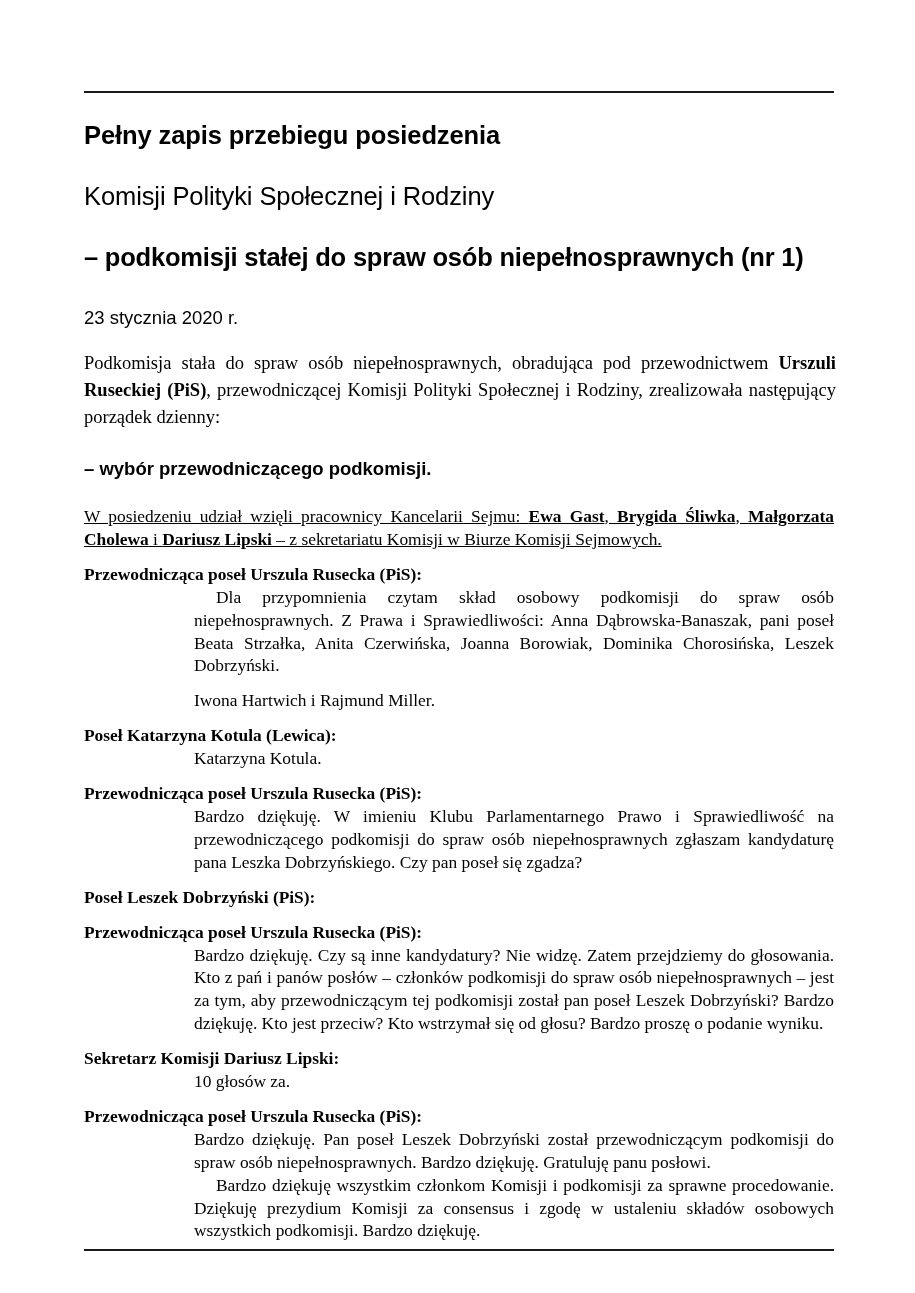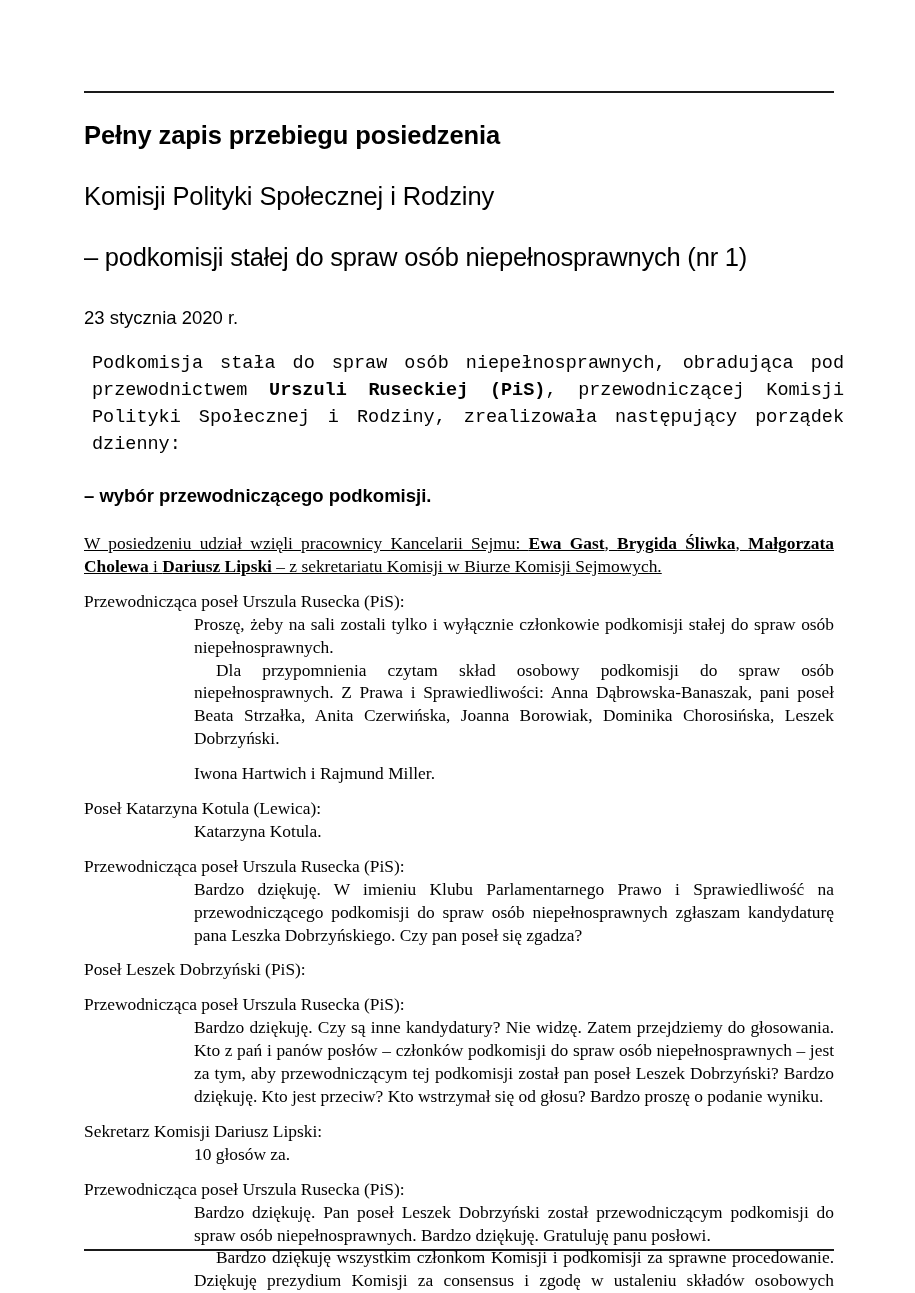--- a/index.html
+++ b/index.html
@@ -67,42 +67,42 @@
     font-size: 25.5px;
     font-weight: normal;
     line-height: 1.22;
     margin: 30px 0 0 0;
     padding: 0;
     letter-spacing: -0.1px;
   }
   h3.doc-subsubtitle {
     font-family: "Liberation Sans", "DejaVu Sans", sans-serif;
     font-size: 25.5px;
-    font-weight: normal;
+    font-weight: bold;
     line-height: 1.24;
     margin: 30px 0 0 0;
     padding: 0;
     letter-spacing: -0.2px;
     width: 760px;
   }
 
   p.doc-date {
     font-family: "Liberation Sans", "DejaVu Sans", sans-serif;
     font-size: 18.5px;
     font-weight: normal;
     line-height: 1.3;
     margin: 32px 0 0 0;
   }
 
   p.doc-intro {
-    font-family: Liberation Mono, monospace;
+    font-family: Liberation Serif, serif;
     font-size: 18.5px;
     font-weight: normal;
     line-height: 1.46;
-    margin: 20px 0 0 8px;
+    margin: 20px 0 0 0;
     text-align: justify;
     width: 752px;
   }
   p.doc-intro b { font-weight: bold; }
 
   p.doc-agenda {
     font-family: "Liberation Sans", "DejaVu Sans", sans-serif;
     font-size: 18.5px;
     font-weight: bold;
     line-height: 1.3;
@@ -126,21 +126,21 @@
     text-decoration: underline;
   }
   p.attendance b { font-weight: bold; }
 
   .speech-block {
     margin-top: 12px;
   }
 
   p.speaker {
     margin: 0;
-    font-weight: normal;
+    font-weight: bold;
     font-size: 17.4px;
     line-height: 1.32;
   }
 
   p.utterance {
     margin: 0;
     padding-left: 110px;
     text-align: justify;
     text-justify: inter-word;
     line-height: 1.315;
@@ -189,21 +189,20 @@
 
     <p class="doc-agenda">– wybór przewodniczącego podkomisji.</p>
 
     <div class="transcript">
 
       <p class="attendance"><span>W posiedzeniu udział wzięli pracownicy Kancelarii Sejmu: </span><b>Ewa Gast</b><span>, </span><b>Brygida Śliwka</b><span>, </span><b>Małgorzata Cholewa</b><span> i </span><b>Dariusz Lipski</b><span> – z sekretariatu Komisji w Biurze Komisji Sejmowych.</span></p>
 
       <div id="speeches-container">
           <div class="speech-block">
             <p class="speaker">Przewodnicząca poseł Urszula Rusecka (PiS):</p>
-            <p class="utterance">Proszę, żeby na sali zostali tylko i wyłącznie członkowie podkomisji stałej do spraw osób niepełnosprawnych.</p>
             <p class="utterance indent">Dla przypomnienia czytam skład osobowy podkomisji do spraw osób niepełnosprawnych. Z Prawa i Sprawiedliwości: Anna Dąbrowska-Banaszak, pani poseł Beata Strzałka, Anita Czerwińska, Joanna Borowiak, Dominika Chorosińska, Leszek Dobrzyński.</p>
           </div>
           <div class="speech-block">
             <p class="utterance">Iwona Hartwich i Rajmund Miller.</p>
           </div>
           <div class="speech-block">
             <p class="speaker">Poseł Katarzyna Kotula (Lewica):</p>
             <p class="utterance">Katarzyna Kotula.</p>
           </div>
           <div class="speech-block">

